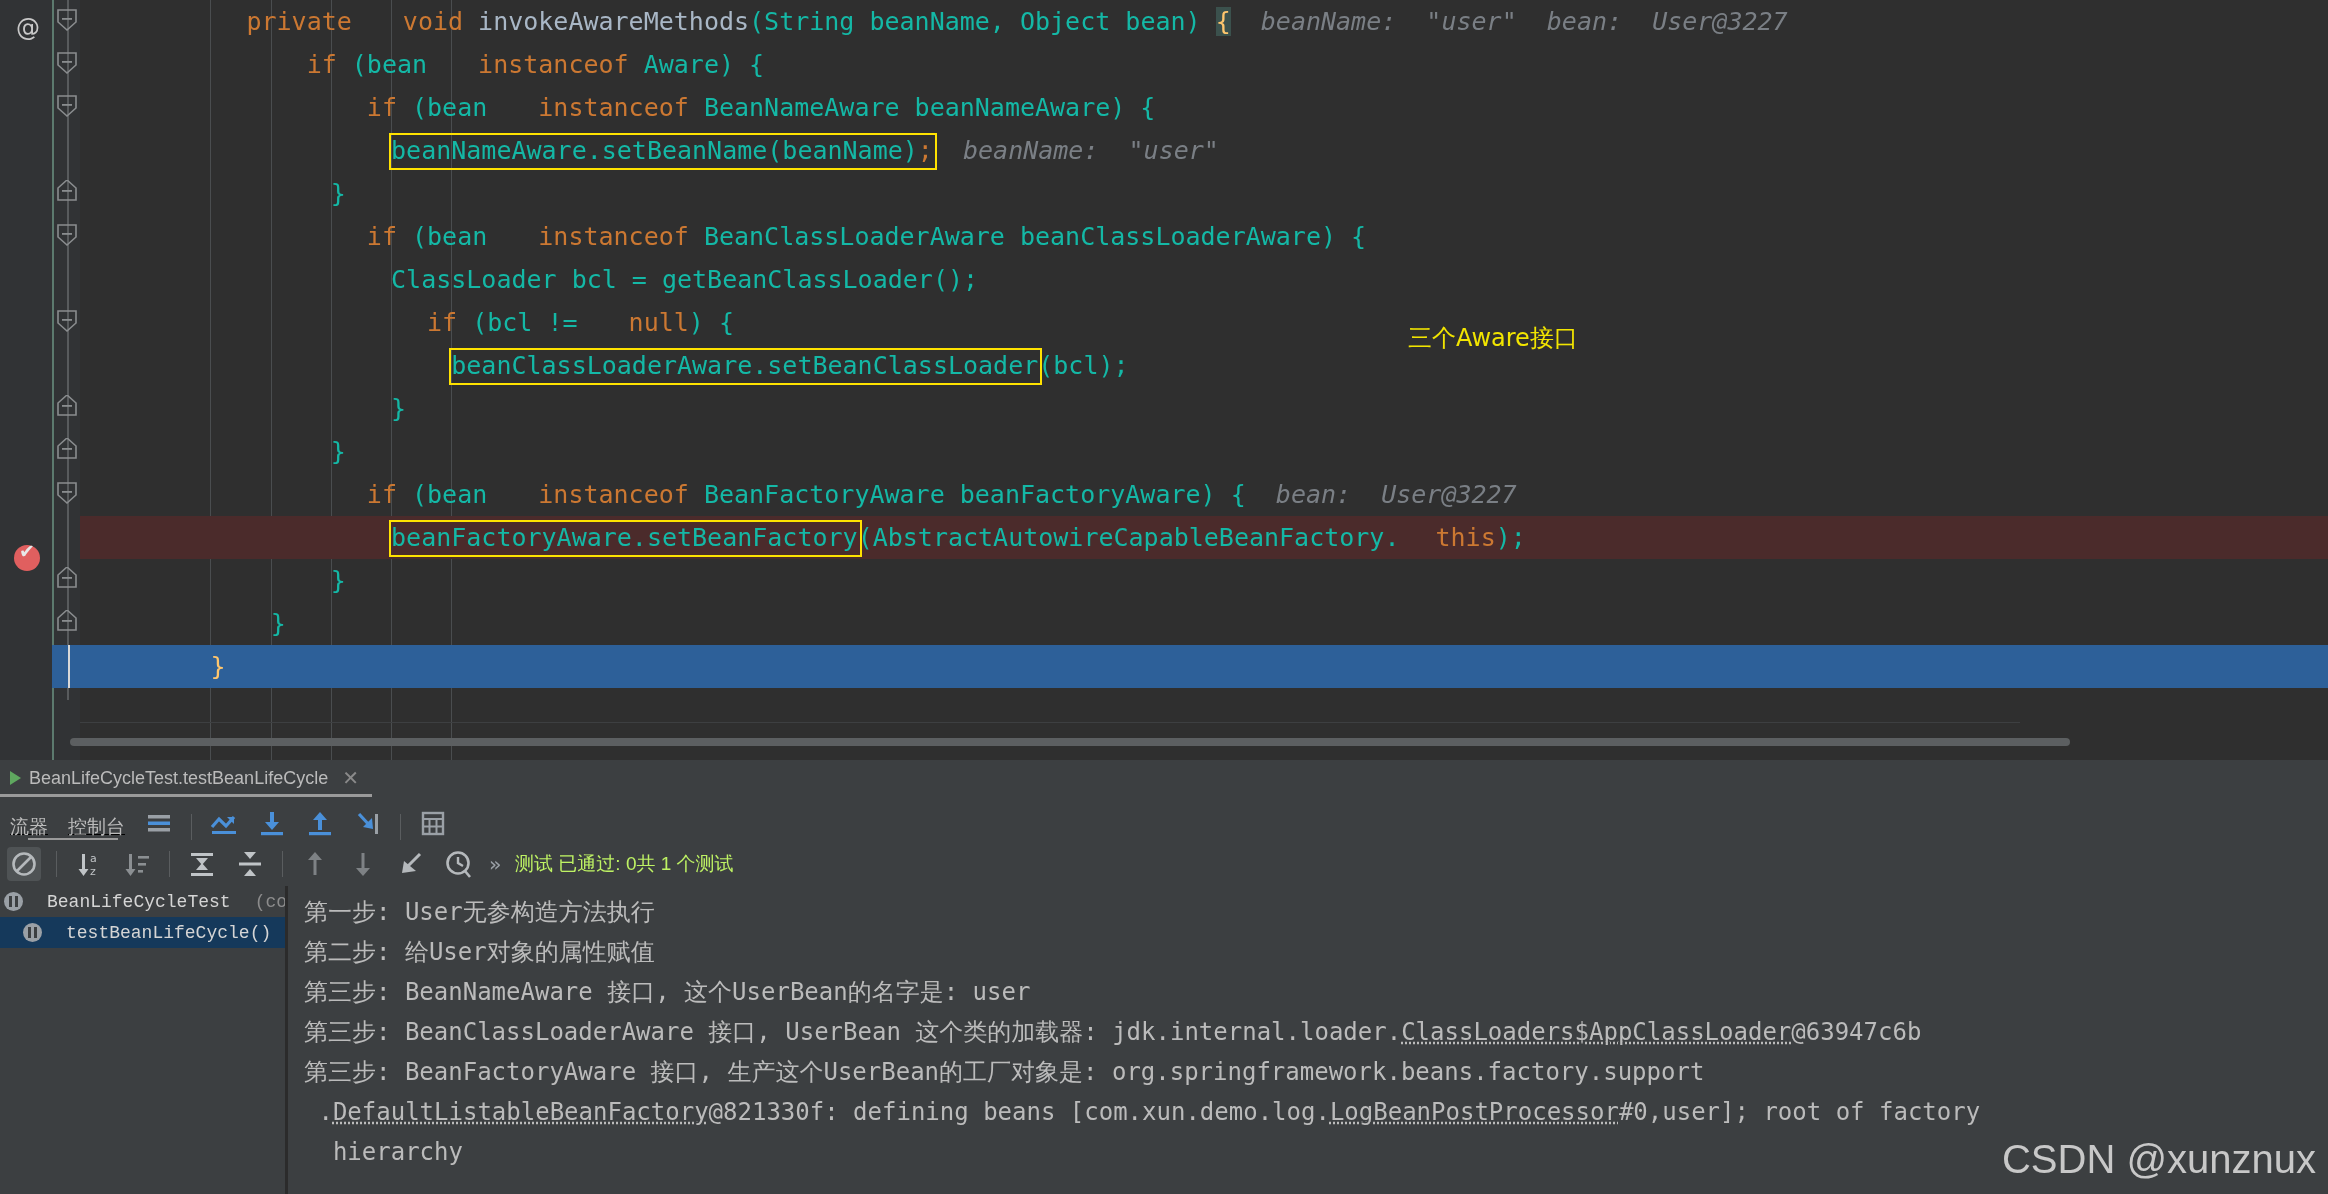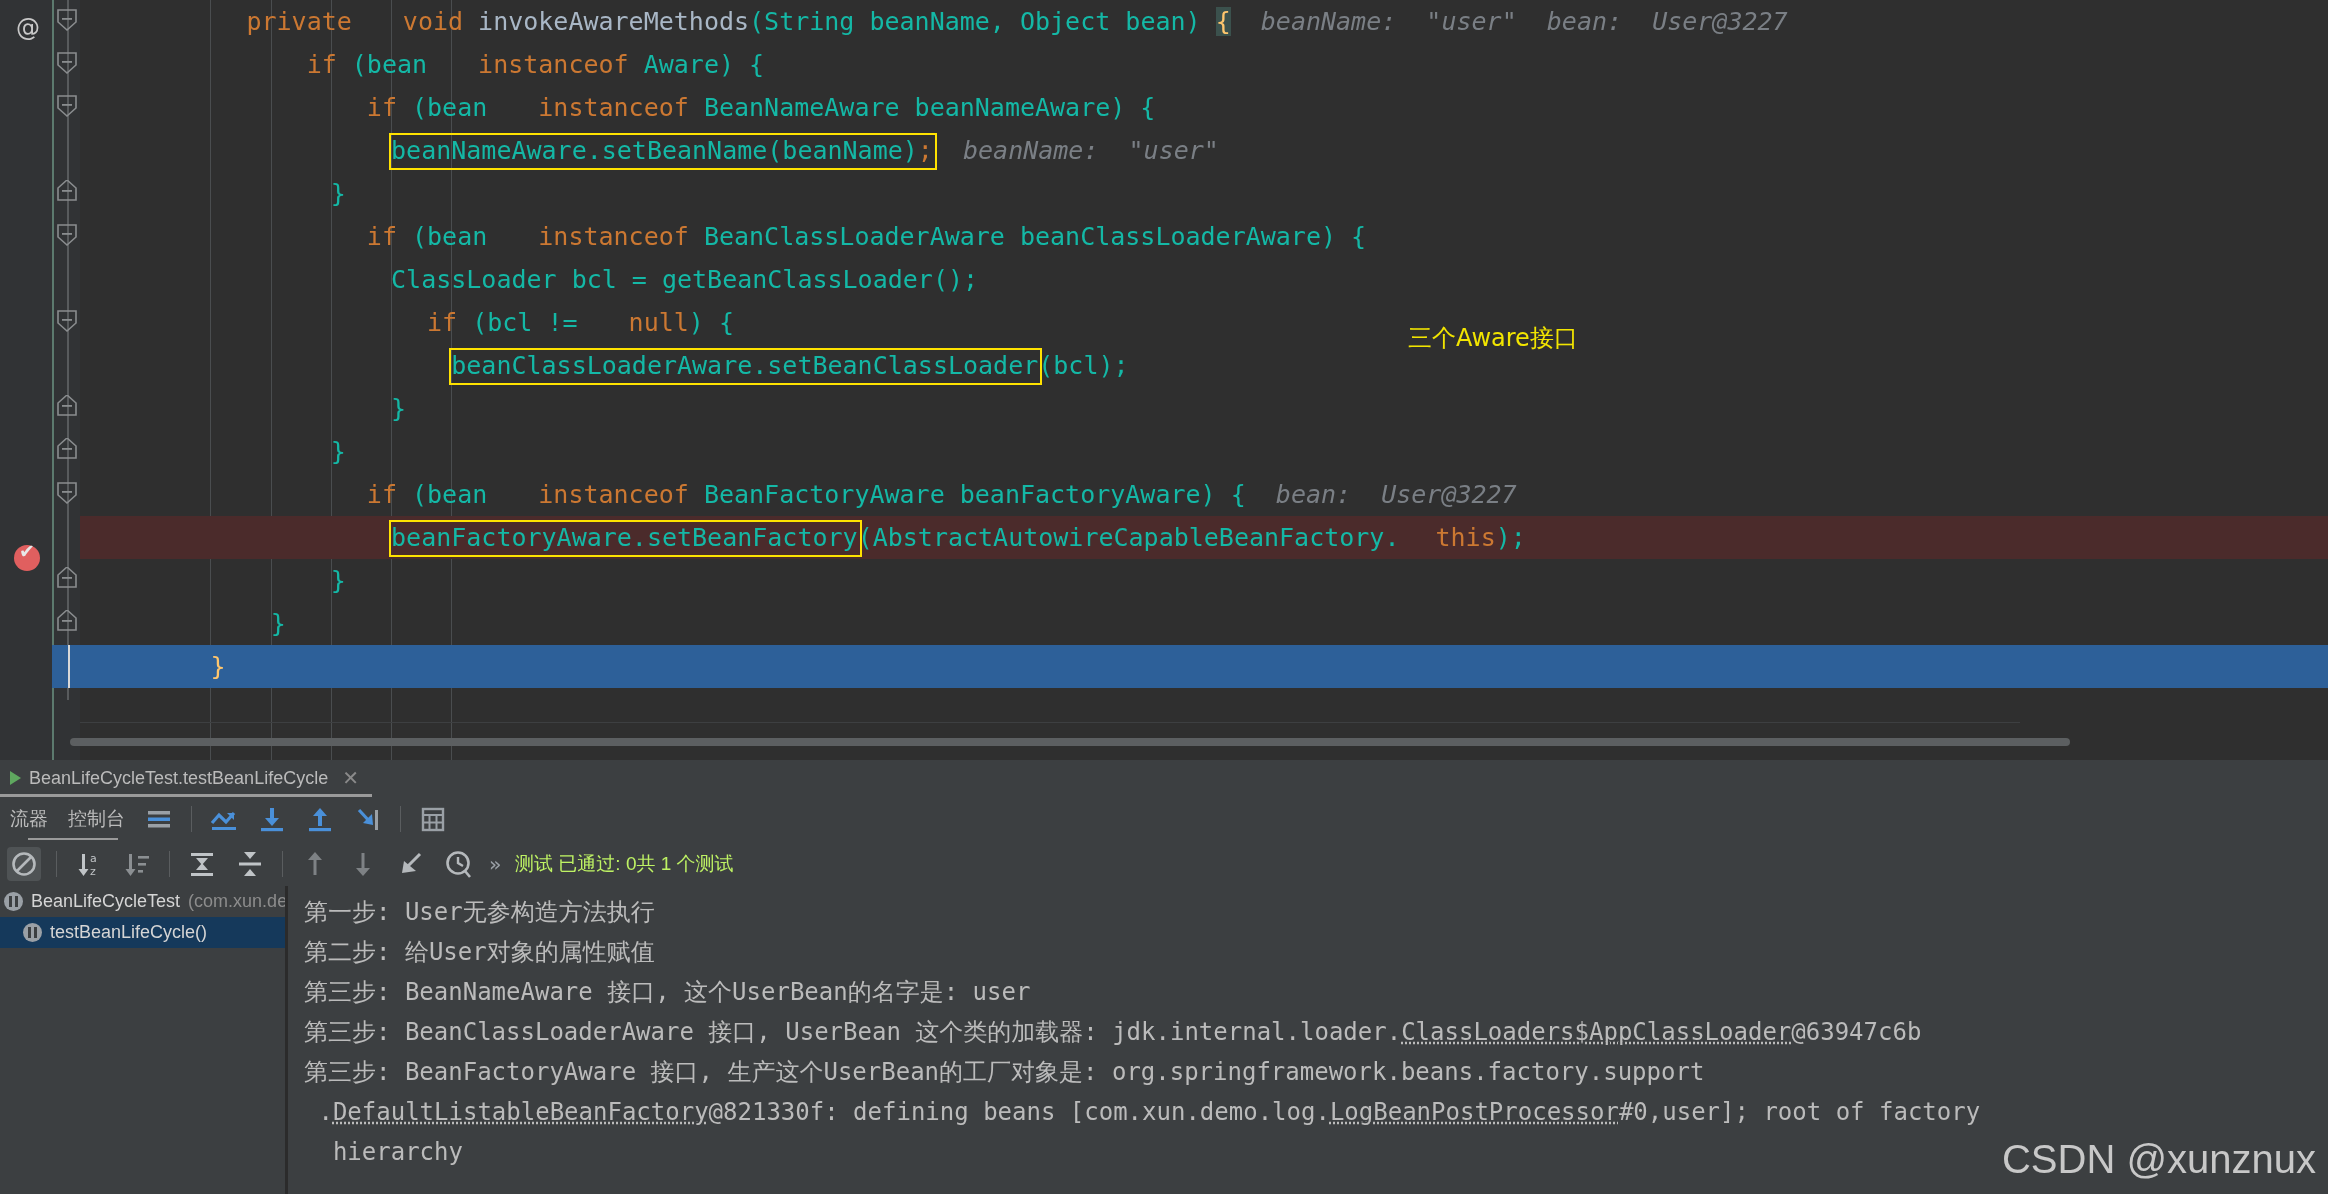--- a/index.html
+++ b/index.html
@@ -131,21 +131,21 @@
     border-bottom: 7px solid transparent; }
   .run-tab .x { color: #8a8a8a; font-size: 20px; margin-left: 6px; }
   #tab-underline {
     position: absolute; left: 0; top: 34px; width: 372px; height: 3px;
     background: #9a9a9a;
   }
 
   
   #toolbar1 {
     position: absolute; left: 0; top: 38px; width: 2328px; height: 42px;
-    display: flex; align-items: center;
+    display: flex; align-items: flex-end; text-decoration: underline;
   }
   .tb-text {
     color: #bbbbbb; font-size: 19px; font-family: "Liberation Sans", sans-serif;
     padding: 0 10px;
   }
   #console-tab-underline {
     position: absolute; left: 28px; top: 78px; width: 90px; height: 2px;
     background: #9a9a9a;
   }
   .tb-ico { width: 34px; height: 34px; margin: 0 7px; position: relative; }
@@ -162,23 +162,23 @@
     margin-left: 8px;
   }
   #chev { color: #9aa0a6; font-size: 20px; margin: 0 6px; }
 
   
   #testtree {
     position: absolute; left: 0; top: 126px; width: 285px; height: 308px;
     background: #3c3f41;
   }
   .tt-row {
-    height: 31px; display: flex; align-items: center; gap: 8px;
+    height: 31px; display: flex; align-items: center; gap: 24px;
     color: #d5d5d5; font-size: 18px;
-    font-family: Liberation Sans, sans-serif;
+    font-family: Liberation Mono, monospace;
     padding-left: 4px;
   }
   .tt-row.sel { background: #15395b; }
   .tt-row.indent { padding-left: 23px; }
   .tt-pkg { color: #8c8c8c; }
   .tt-ico {
     width: 19px; height: 19px; border-radius: 50%;
     background: #9aa0a6; position: relative; flex: 0 0 auto;
   }
   .tt-ico::before, .tt-ico::after {

